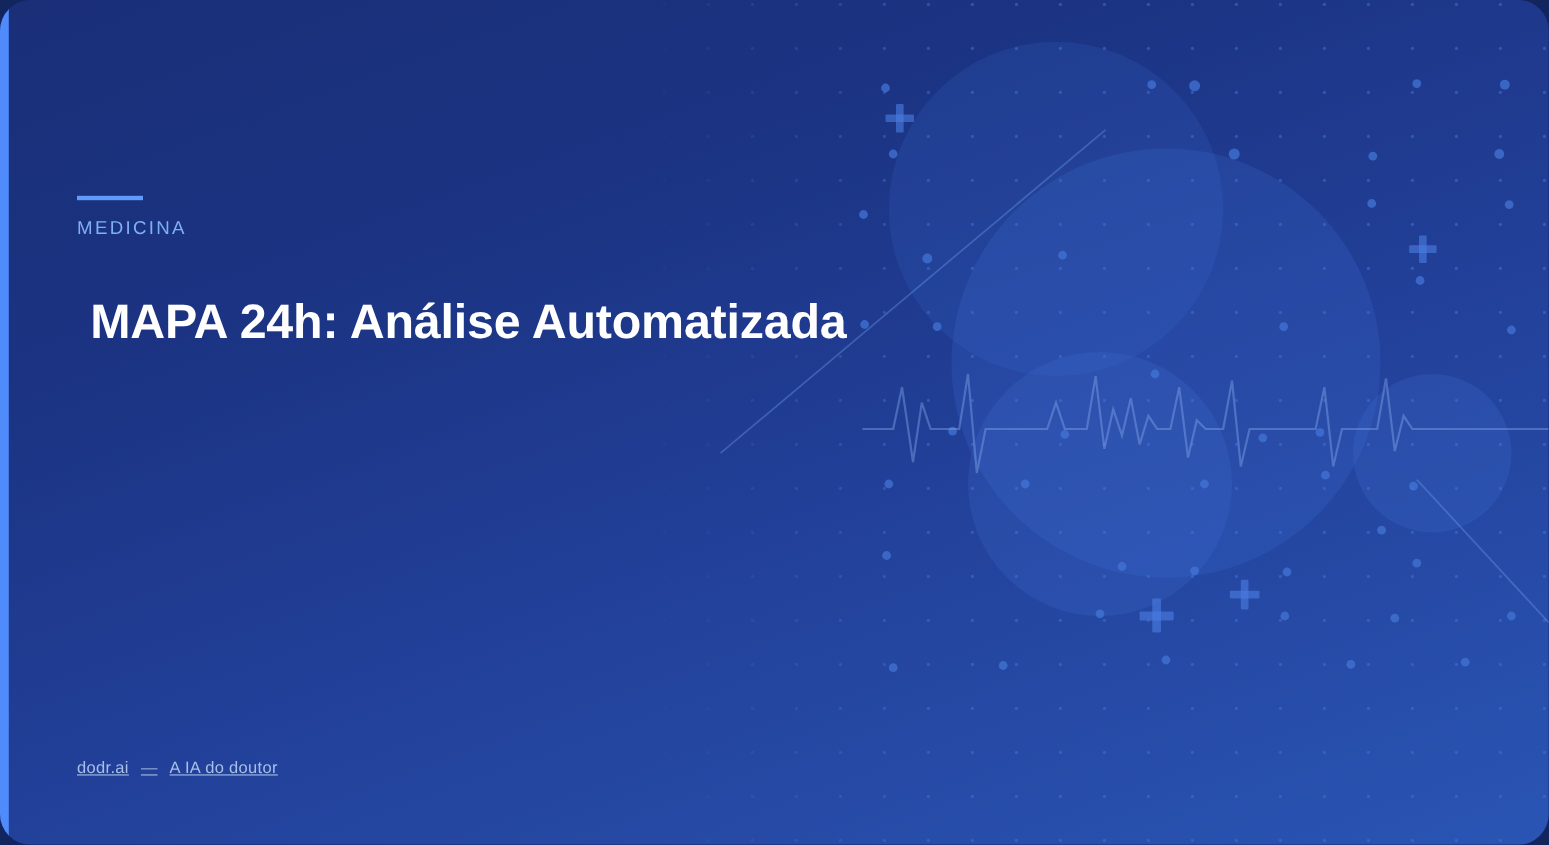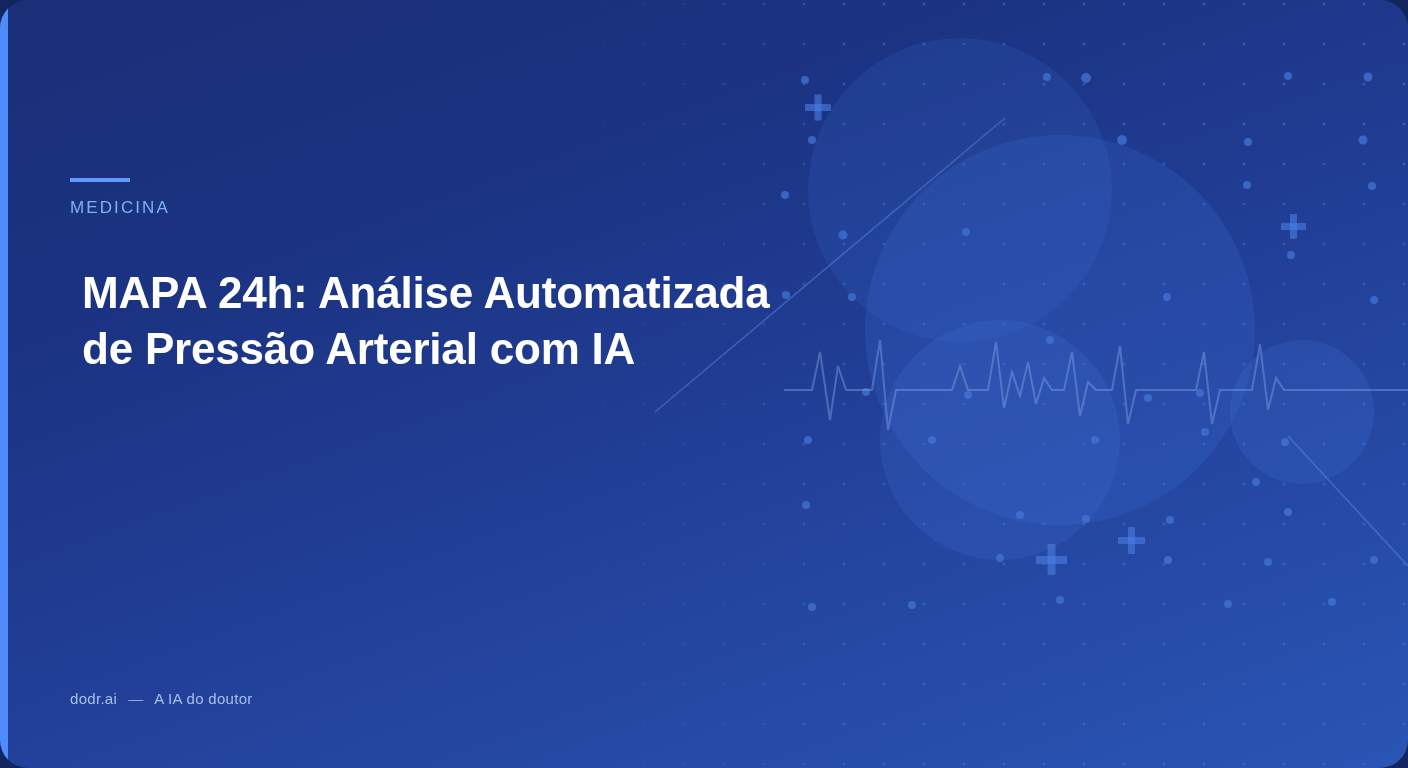--- a/index.html
+++ b/index.html
@@ -88,20 +88,21 @@
     position: absolute;
     left: 0;
     top: 690px;
     display: flex;
     align-items: center;
     gap: 11px;
     font-size: 15px;
     color: #a8c0e8;
     letter-spacing: 0.3px;
     white-space: nowrap;
+    text-decoration: underline;
   }
   .footer .brand { color: #a8c0e8; }
   .footer .dash  { color: #8fa9d8; letter-spacing: 0; }
   .footer .tag   { color: #a8c0e8; }
 </style>
 </head>
 <body>
 
 <div class="slide">
 
@@ -217,21 +218,21 @@
   </svg>
 
   <div class="edge-accent"></div>
 
   <div class="content">
 
     <div class="kicker-rule"></div>
 
     <div class="kicker">MEDICINA</div>
 
-    <h1 class="title"><span>MAPA 24h: Análise Automatizada</span><br><span>de Pressão Arterial com IA</span></h1>
+    <h1 class="title"><span>MAPA 24h: Análise Automatizada</span><br></h1>
 
     <div class="footer">
       <span class="brand">dodr.ai</span>
       <span class="dash">—</span>
       <span class="tag">A IA do doutor</span>
     </div>
 
   </div>
 </div>
 

